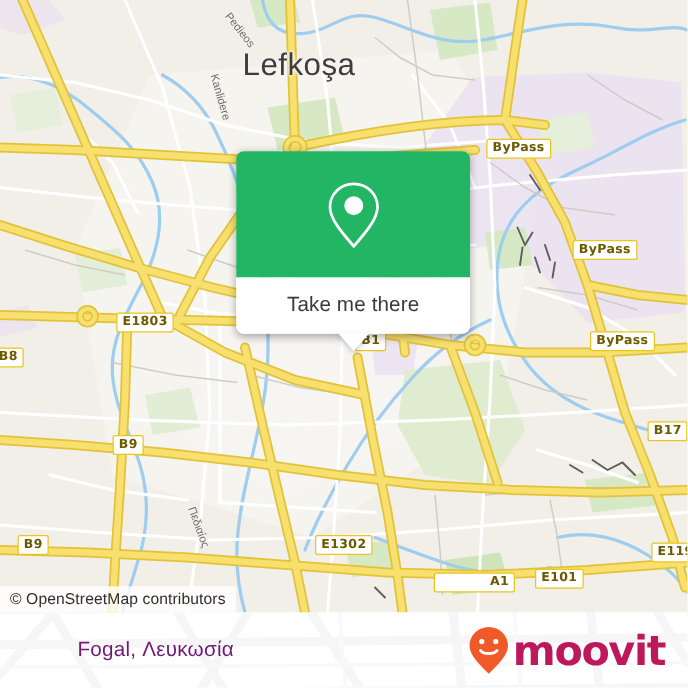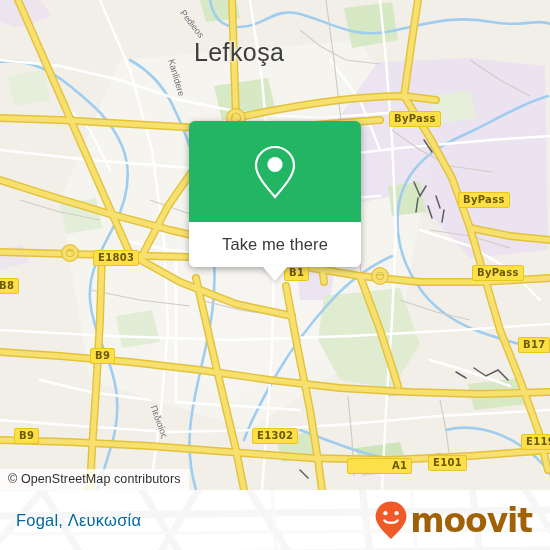--- a/index.html
+++ b/index.html
@@ -13,21 +13,21 @@
   
   .map {
     position: absolute; left: 0; top: 0; width: 550px; height: 490px;
     background: #f2efe9; overflow: hidden;
   }
   .map-svg { position: absolute; left: 0; top: 0; }
 
   
   .shield {
     position: absolute;
-    background: #fde047;
+    background: #ffffff;
     border: 1.6px solid #e8c61c;
     color: #6b5a00;
     font-size: 10px;
     font-weight: bold;
     letter-spacing: .3px;
     padding: 1px 4px 2px 4px;
     border-radius: 2px;
     line-height: 11px;
     white-space: nowrap;
     font-family: "DejaVu Sans", sans-serif;
@@ -45,21 +45,21 @@
     font-size: 9px;
     color: #6d6d70;
     white-space: nowrap;
     text-shadow: 0 0 2px #f6f3ee, 0 0 2px #f6f3ee, 0 0 2px #f6f3ee;
   }
 
   
   .callout {
     position: absolute;
     left: 189px; top: 121px;
-    width: 172px;
+    width: 187px;
     border-radius: 6px;
     box-shadow: 0 2px 7px rgba(0,0,0,.33);
     overflow: visible;
     z-index: 40;
   }
   .callout-top {
     height: 101px;
     background: #22b563;
     border-radius: 6px 6px 0 0;
     display: flex; align-items: center; justify-content: center;
@@ -108,31 +108,32 @@
     padding: 0 18px 0 16px;
     overflow: hidden;
   }
   .footer-watermark {
     position: absolute; left: 0; top: -20px;
     width: 550px; height: 100px; opacity: .5;
   }
   .footer-title {
     position: relative; z-index: 2;
     font-size: 16.5px;
-    color: #0369a1;
+    color: #701a75;
     letter-spacing: .2px;
+    margin-left: 46px;
   }
   .brand {
     position: relative; z-index: 2;
     display: flex; align-items: center; gap: 2px;
   }
   .brand-word {
     font-size: 33px;
     font-weight: bold;
-    color: #a16207;
+    color: #be185d;
     letter-spacing: -1.1px;
     line-height: 33px;
     font-family: "DejaVu Sans", sans-serif;
   }
 </style>
 </head>
 <body>
 
 <div id="app">
 

